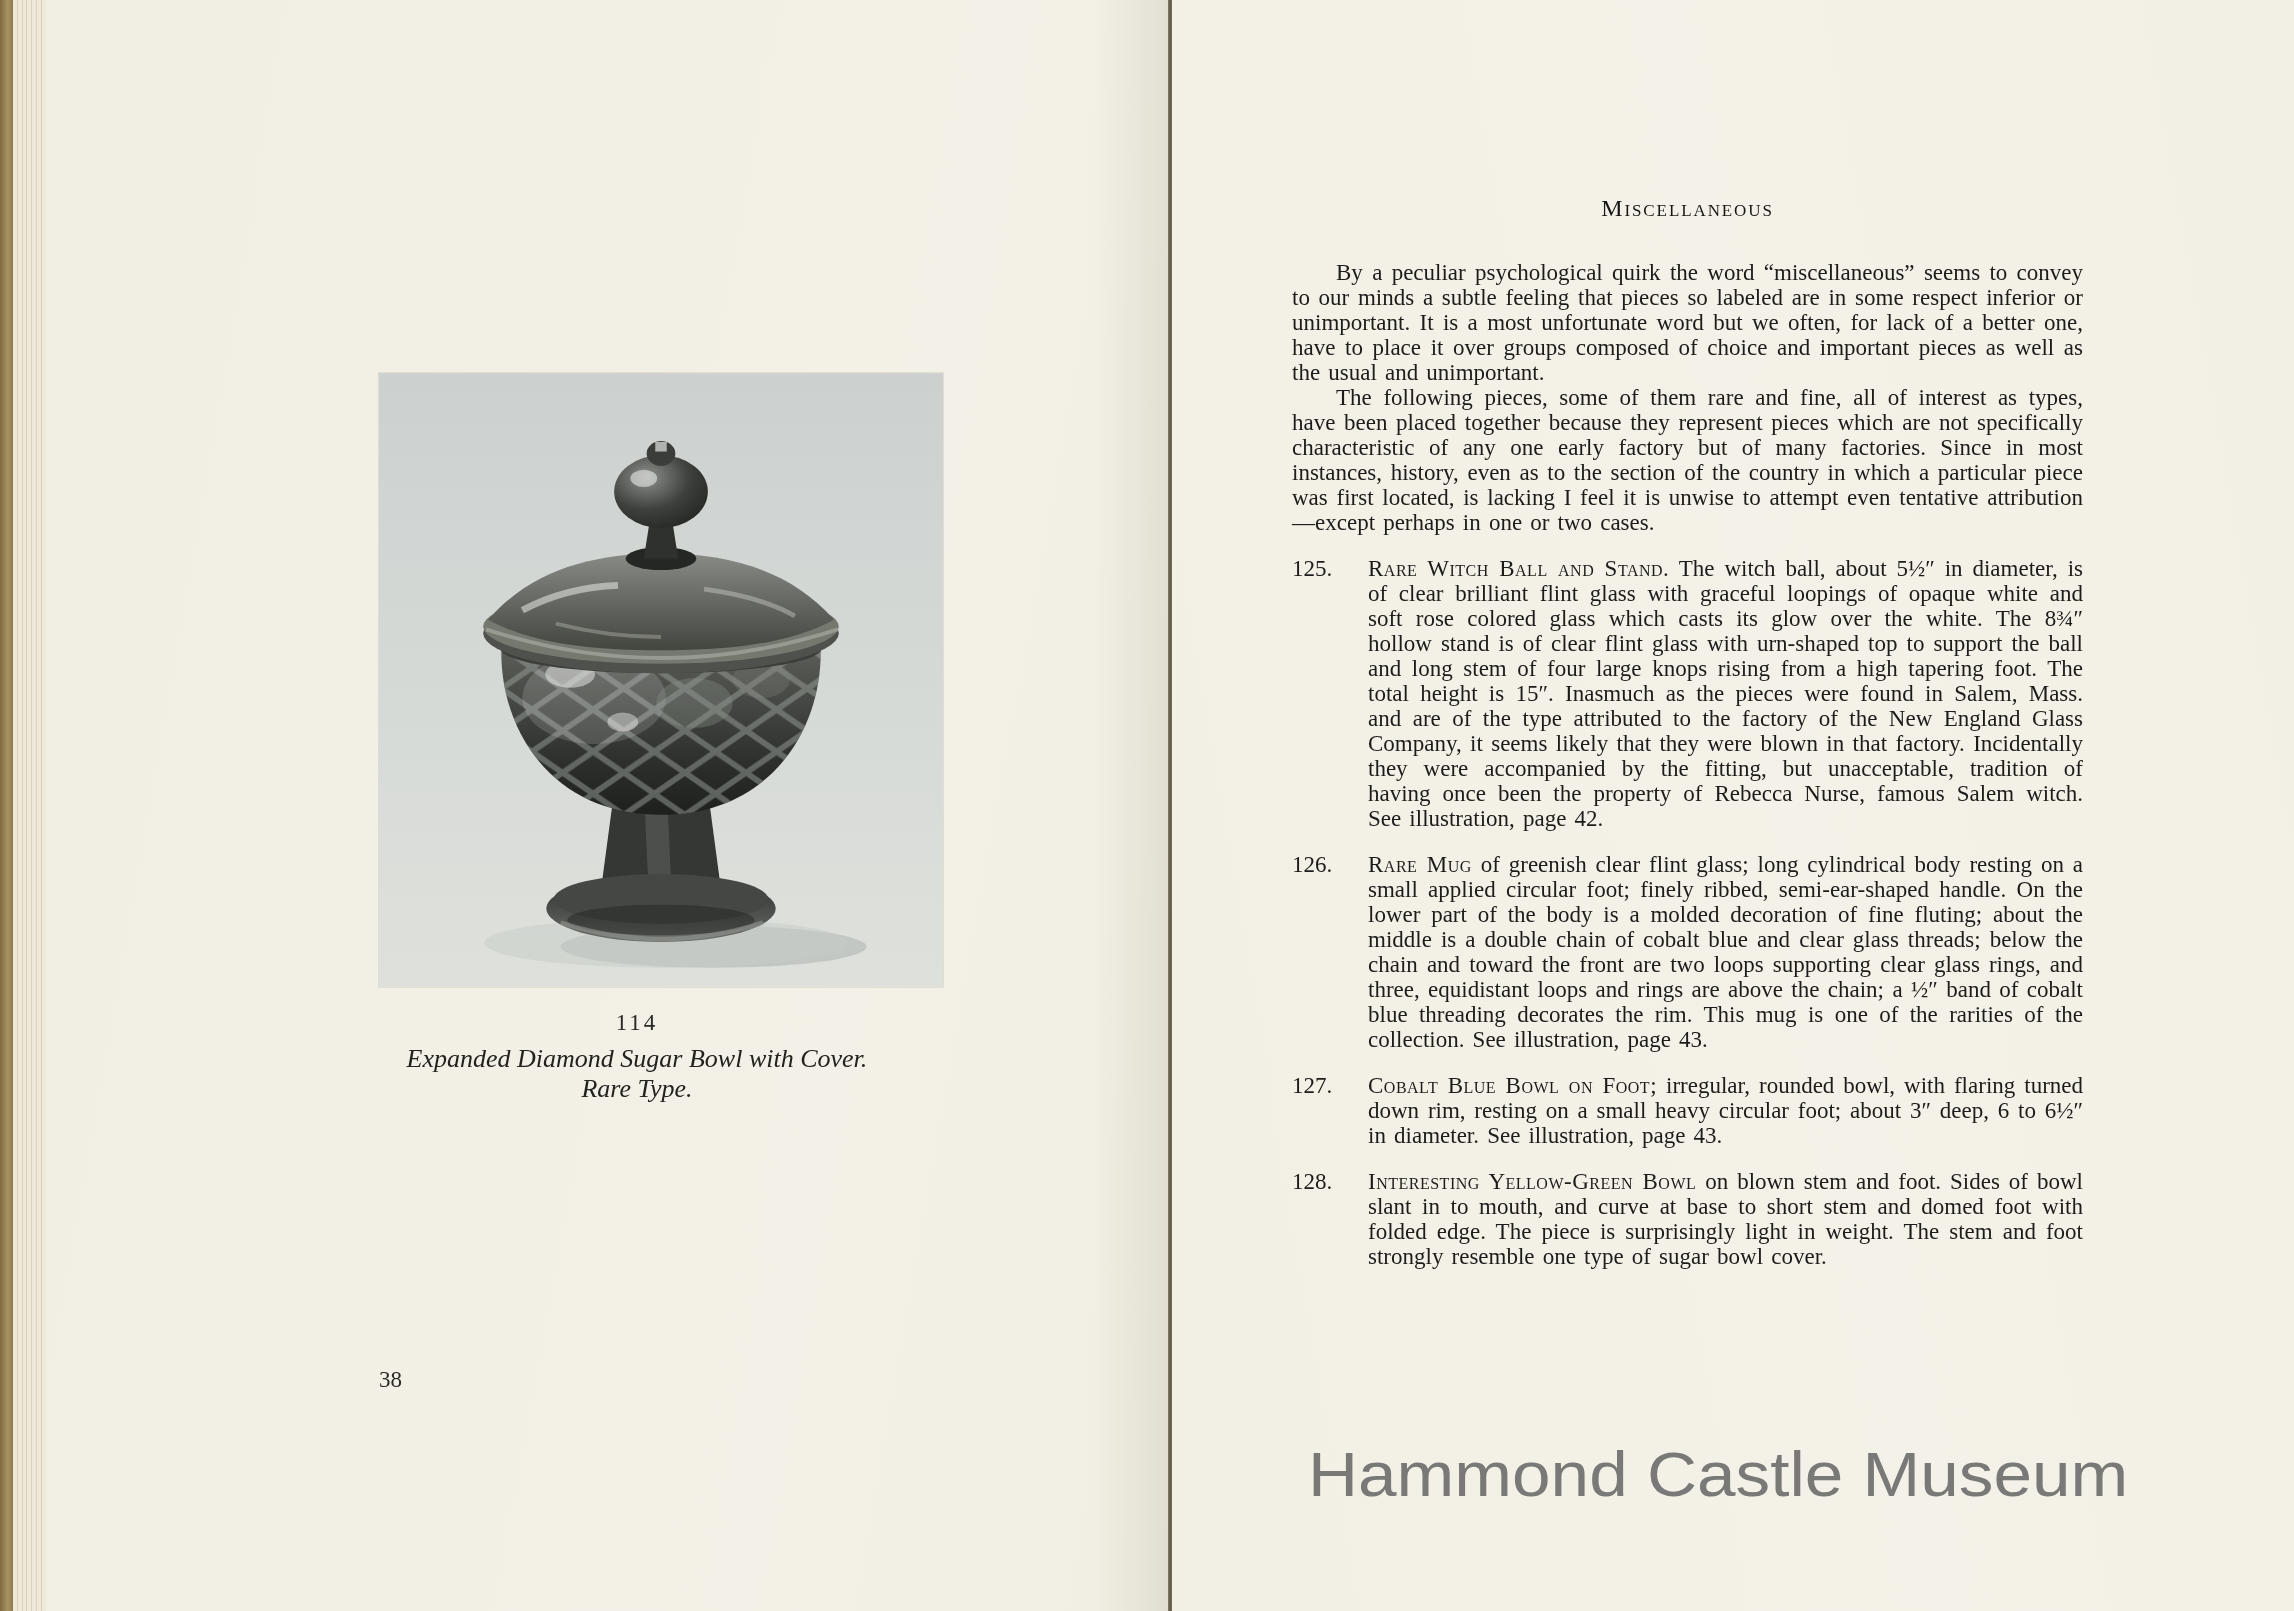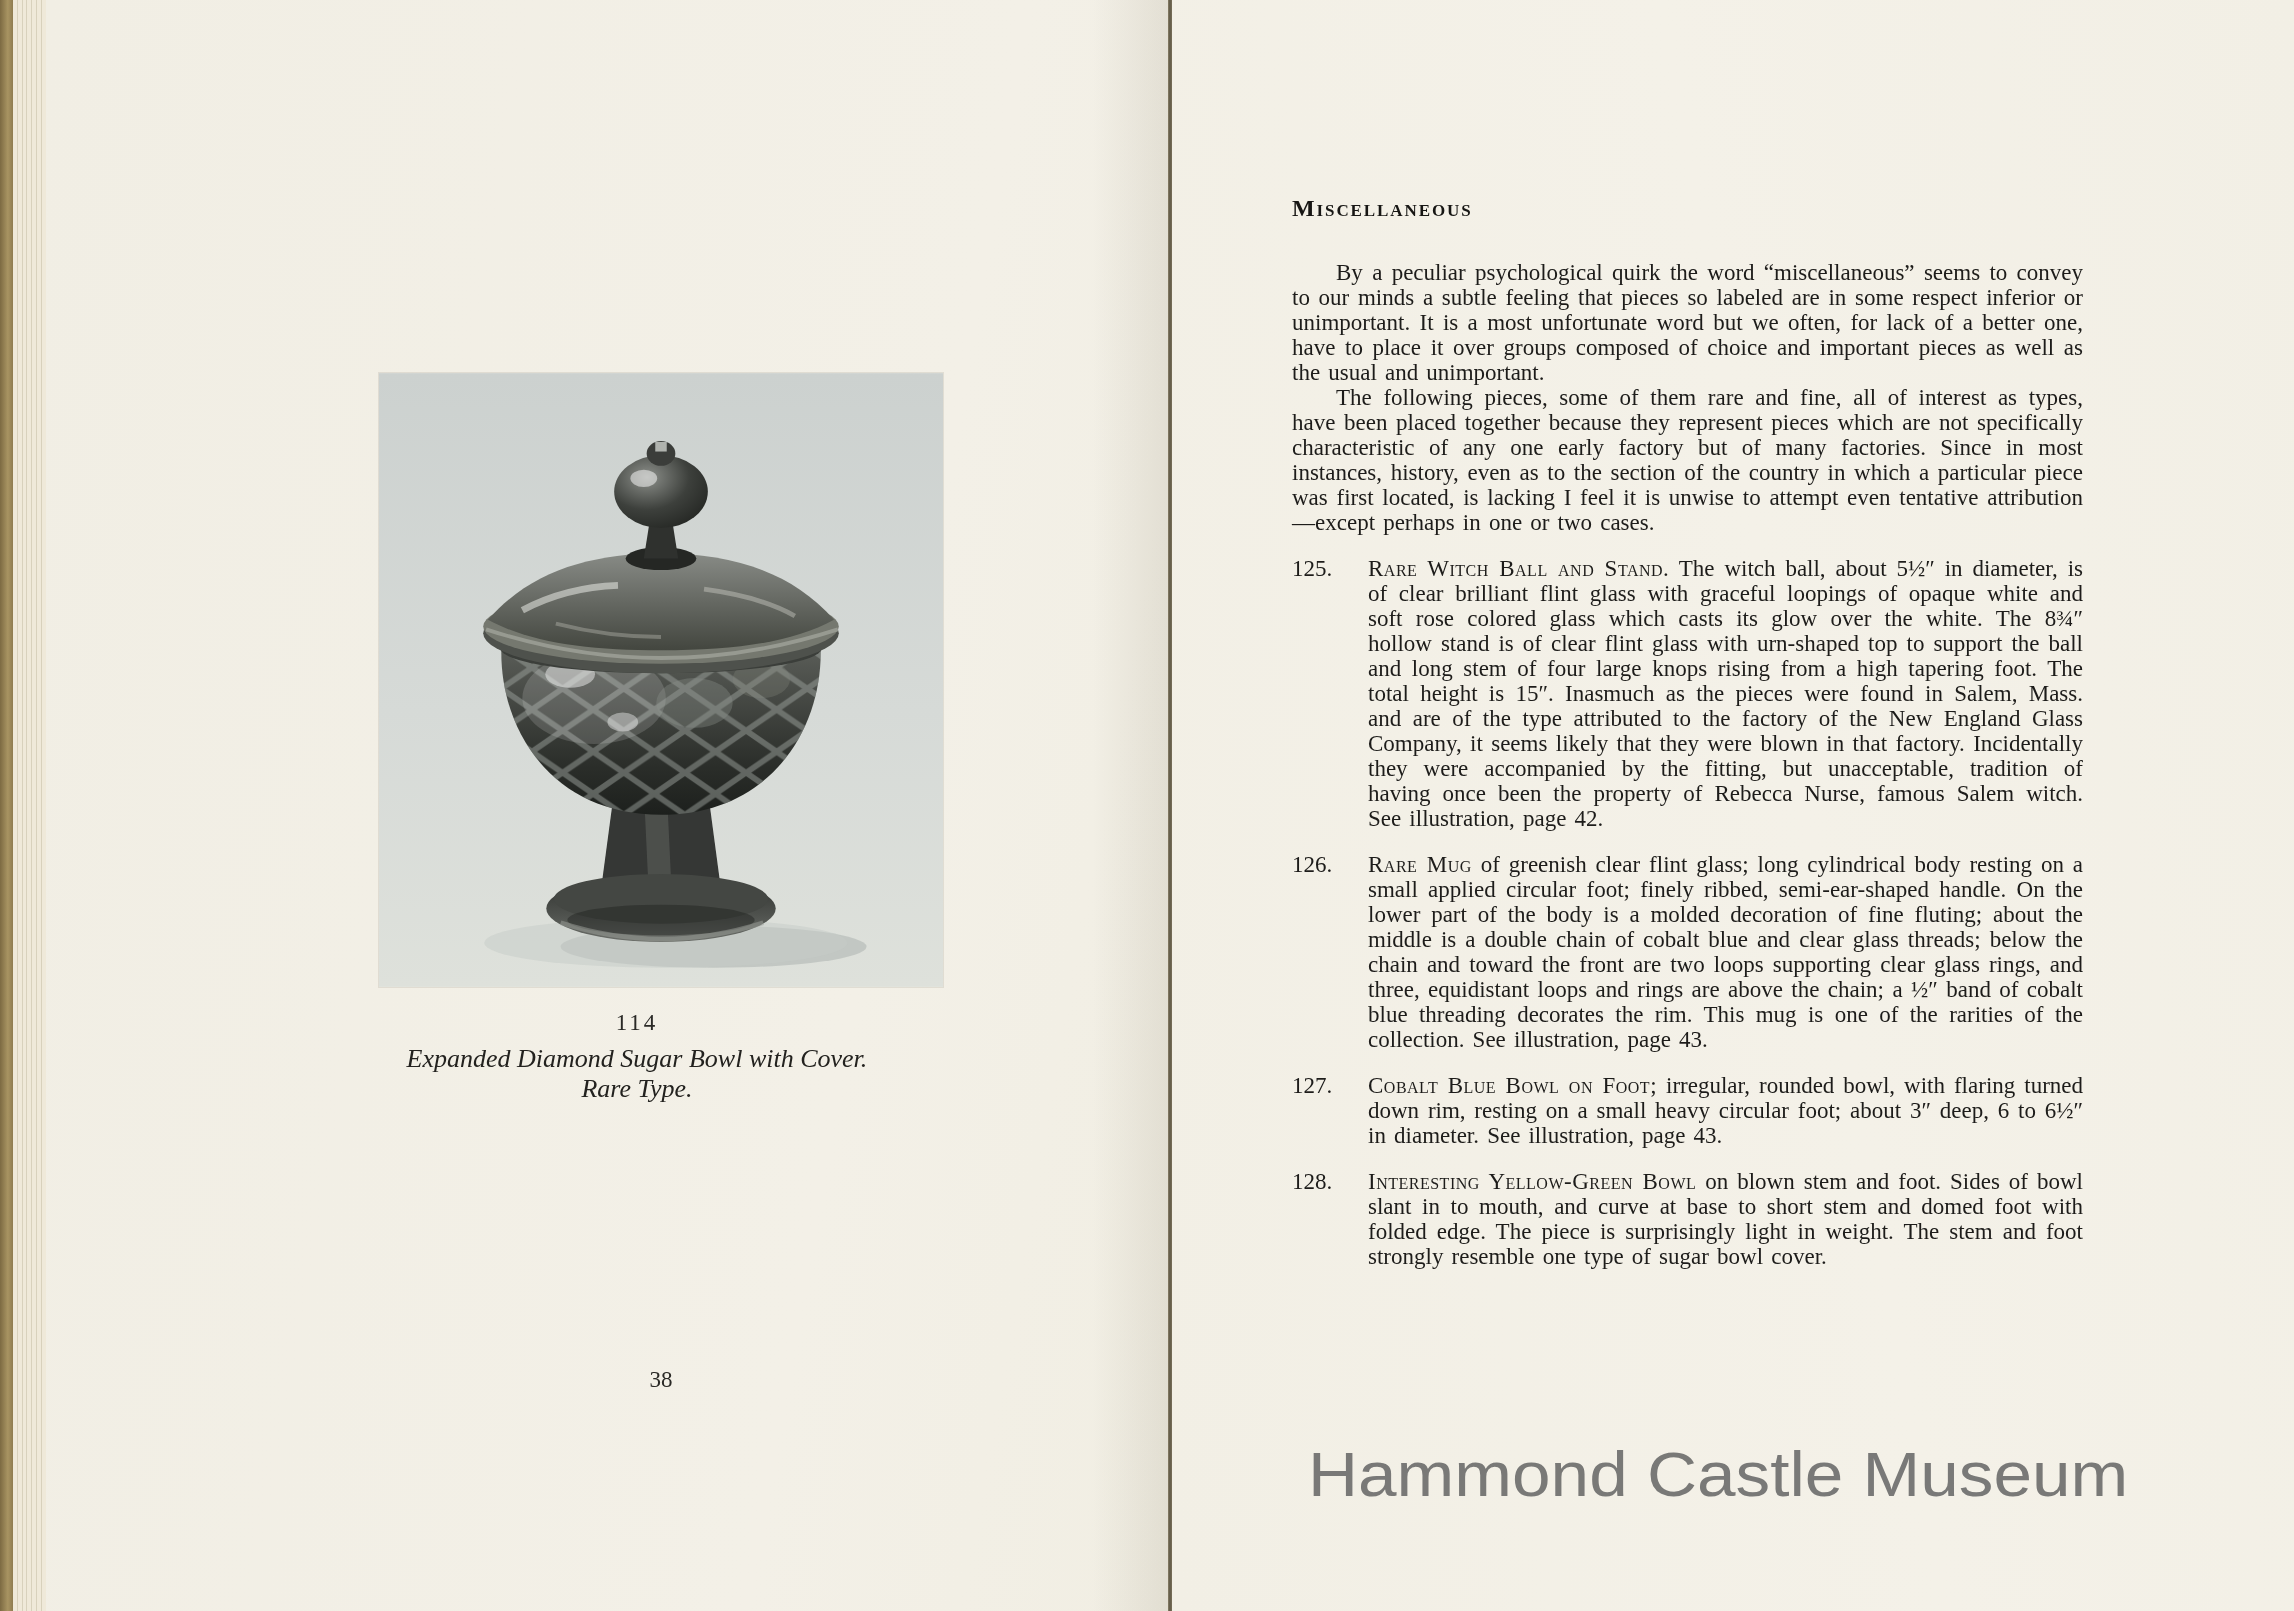--- a/index.html
+++ b/index.html
@@ -26,27 +26,27 @@
     background:linear-gradient(to right,#8a816a,#5f5845 45%,#79705a);}
   .gutter-shadow-r{position:absolute;left:1172px;top:0;width:61px;height:1612px;
     background:linear-gradient(to right,rgba(90,80,55,0.10) 0%,rgba(90,80,55,0) 100%);}
 
   
   .figure{position:absolute;left:333px;top:373px;width:516px;}
   .photo{width:564px;height:614px;box-shadow:0 0 0 1px rgba(120,115,100,0.15);}
   .fig-num{margin-top:23px;text-align:center;font-size:23px;letter-spacing:2.9px;color:#2a2926;}
   .fig-caption{margin-top:7.6px;text-align:center;font-style:italic;font-size:26px;color:#23221f;}
   .pagenum{position:absolute;font-size:23px;color:#2a2926;}
-  .pagenum.left-pn{left:333px;width:564px;top:1367px;text-align:center;}
+  .pagenum.left-pn{left:333px;width:564px;top:1367px;}
   .pagenum.right-pn{left:120px;width:791px;top:1367px;text-align:center;}
 
   
   .column{position:absolute;left:120px;top:170px;width:791px;}
   h1.group{margin:0;text-align:center;font-weight:normal;font-size:28px;letter-spacing:3.8px;color:#171614;}
-  h2.section{margin:25px 0 0 0;text-align:left;font-weight:bold;font-size:24px;
+  h2.section{margin:25px 0 0 0;text-align:center;font-weight:normal;font-size:24px;
     font-variant:small-caps;letter-spacing:1.9px;color:#171614;}
   p.body{margin:0;font-size:23px;line-height:25px;text-align:justify;word-spacing:2.4px;color:#1d1c1a;}
   p.body.first{margin-top:38px;}
   p.body.indent{text-indent:44px;}
   .entry{display:flex;margin-top:21px;}
   .entry .num{flex:none;width:55px;margin-right:21px;font-size:23px;line-height:25px;color:#1d1c1a;}
   .entry p.body{flex:1;}
   .lead{font-variant:small-caps;letter-spacing:0.5px;}
 
   

